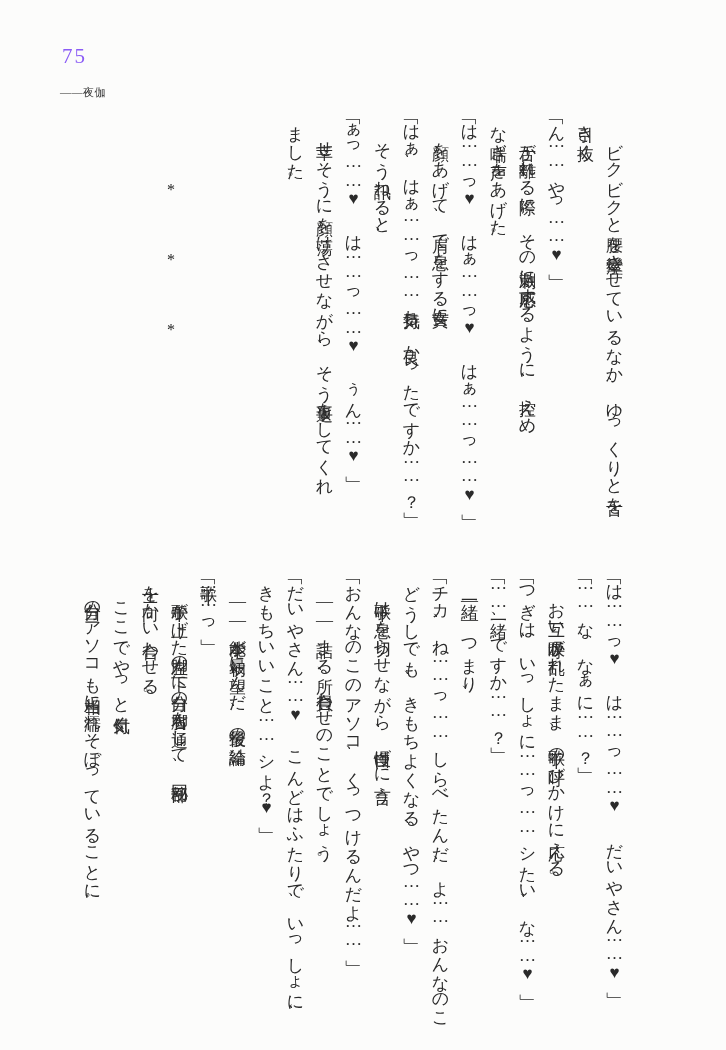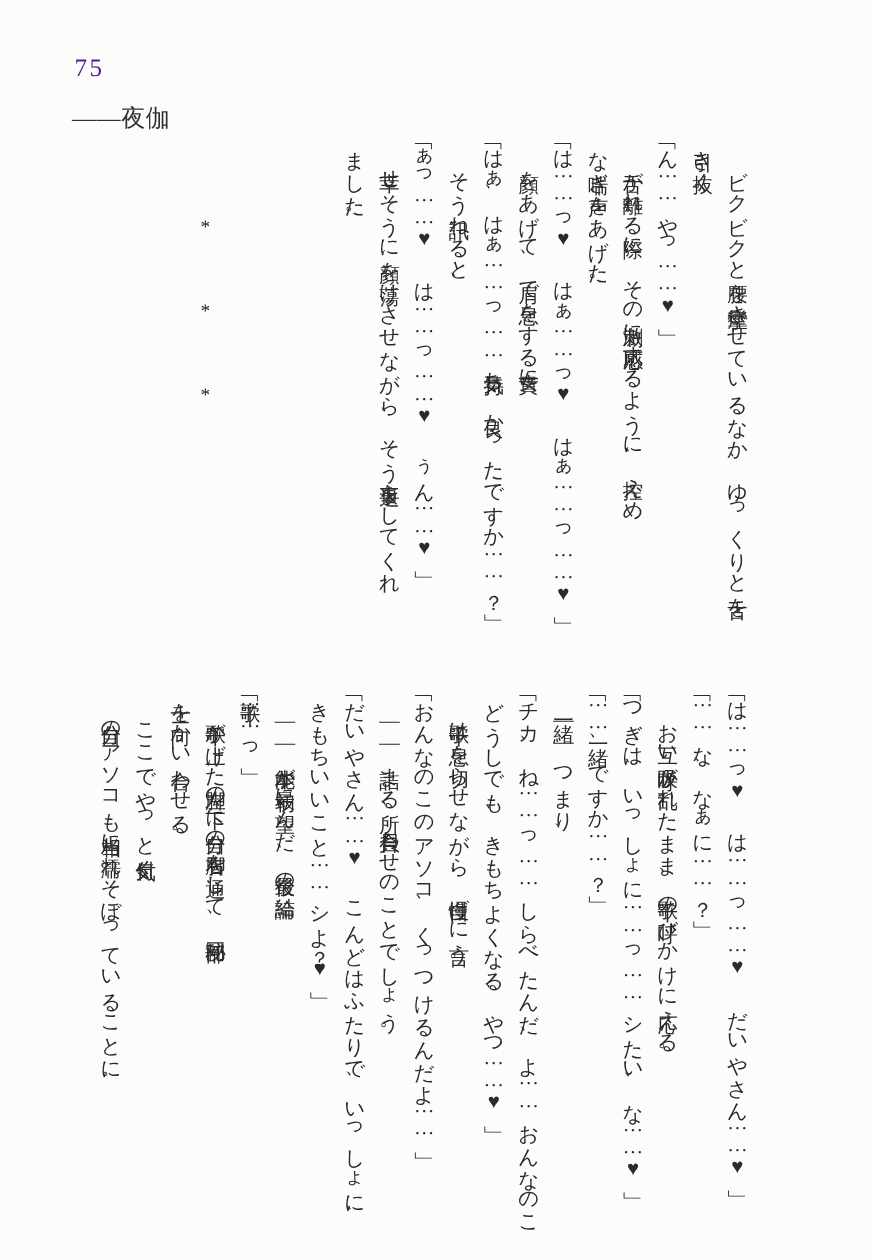--- a/index.html
+++ b/index.html
@@ -18,27 +18,27 @@
   .page {
     position: absolute;
     inset: 0;
   }
   .pagenum {
     position: absolute;
     left: 62px;
     top: 44px;
     font-size: 21px;
     letter-spacing: 2px;
-    color: #4c1d95;
+    color: #8b5cf6;
   }
   .running-title {
     position: absolute;
     left: 60px;
     top: 85px;
-    font-size: 20px;
+    font-size: 11px;
     letter-spacing: 0.5px;
     color: #2e2e2e;
   }
   .band {
     position: absolute;
     writing-mode: vertical-rl;
     text-orientation: upright;
   }
   .band-top {
     top: 114px;

